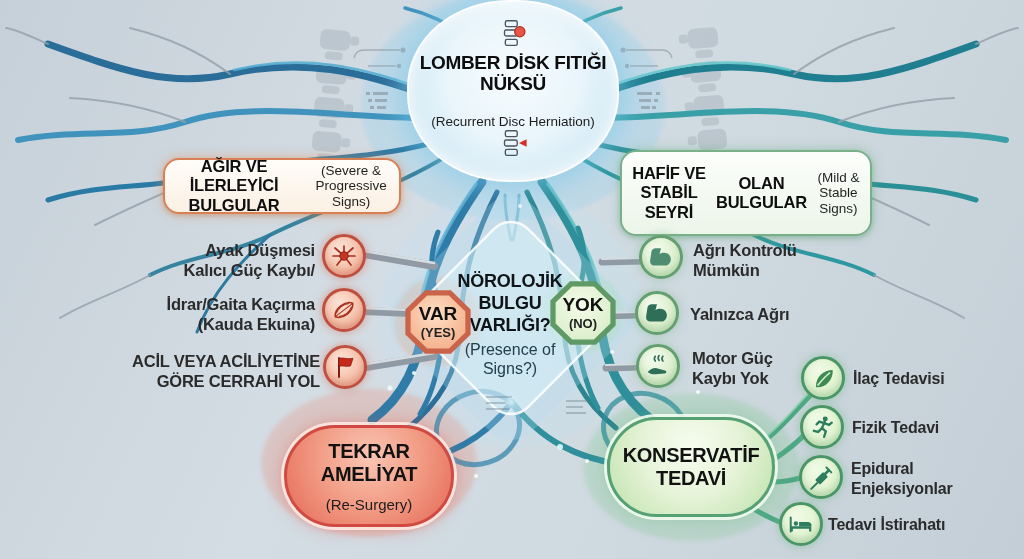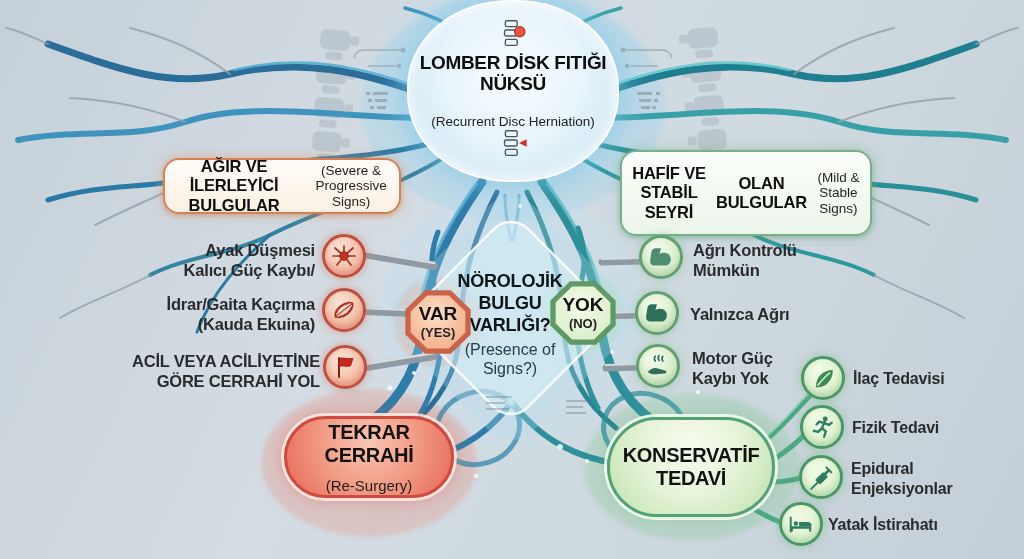--- a/index.html
+++ b/index.html
@@ -56,21 +56,21 @@
     clip-path:polygon(31% 2%,69% 2%,98% 31%,98% 69%,69% 98%,31% 98%,2% 69%,2% 31%)}
   .badge.var{left:404px;top:289px;background:#c9644a}
   .badge.var .badge-in{background:radial-gradient(circle at 45% 35%,#fde0c8 0%,#f7bd9a 55%,#f1a684 100%)}
   .badge.yok{left:549px;top:280px;background:#5f9a66}
   .badge.yok .badge-in{background:radial-gradient(circle at 45% 35%,#f4fbe9 0%,#e2f2d2 55%,#d2ecc4 100%)}
   .b-main{font-size:19px;font-weight:bold;color:#111;line-height:1}
   .b-sub{font-size:13px;font-weight:bold;color:#222;margin-top:2px}
 
   
   .outc{display:flex;flex-direction:column;align-items:center;justify-content:center;text-align:center}
-  .outc-left{left:284px;top:416px;width:170px;height:82px;border-radius:54px;
+  .outc-left{left:284px;top:425px;width:170px;height:102px;border-radius:54px;
     background:radial-gradient(circle at 50% 30%,#f9c6b4 0%,#f29c85 48%,#e97a66 82%,#e06a58 100%);
     border:3px solid #d14a42;
     box-shadow:0 0 0 3px rgba(255,236,229,.85),0 0 18px rgba(220,90,75,.55)}
   .outc-right{left:607px;top:417px;width:168px;height:100px;border-radius:52px;
     background:radial-gradient(circle at 50% 30%,#f7fcf0 0%,#e5f3d7 48%,#c9e6b7 85%,#bbddab 100%);
     border:3px solid #55a173;
     box-shadow:0 0 0 3px rgba(241,252,239,.9),0 0 18px rgba(110,185,130,.5)}
   .o-big{font-size:20px;font-weight:bold;color:#121212;line-height:1.15;letter-spacing:-.3px}
   .o-sub{font-size:15px;color:#1d1d1d;margin-top:10px}
 
@@ -396,21 +396,21 @@
       <path d="M2.5 17.5 C6 13.8 9.5 13.2 12.5 14.6 L18.5 16.2 C20.3 16.8 20 18.6 18.2 18.9 L10 19.6 C7 19.9 4.5 19.3 2.5 17.5 Z" fill="#2e6e57"></path>
     </svg>
   </div>
   <div class="abs itxt" style="left:692px;top:348px;width:150px">
     <div>Motor Güç</div>
     <div>Kaybı Yok</div>
   </div>
 
   <div class="abs outc outc-left">
     <div class="o-big">TEKRAR</div>
-    <div class="o-big">CERRAHİ</div>
+    <div class="o-big">AMELİYAT</div>
     <div class="o-sub">(Re-Surgery)</div>
   </div>
   <div class="abs outc outc-right">
     <div class="o-big">KONSERVATİF</div>
     <div class="o-big">TEDAVİ</div>
   </div>
 
   <div class="abs circ treat" style="left:801px;top:356px">
     <svg width="26" height="26" viewBox="0 0 24 24">
       <path d="M5.5 20.5 C5 11 12.5 4.5 21 4.5 C21.5 14 14 21.5 5.5 20.5 Z" fill="#3d8b52"></path>
@@ -454,16 +454,16 @@
 
   <div class="abs circ treat" style="left:779px;top:502px">
     <svg width="26" height="26" viewBox="0 0 24 24">
       <path d="M2.5 6 V19" stroke="#2e7d5e" stroke-width="1.8" fill="none" stroke-linecap="round"></path>
       <circle cx="7.3" cy="11.5" r="2" fill="#2e7d5e"></circle>
       <path d="M10.2 10.2 h8.2 c2 0 3.3 1.2 3.3 3 v.8 h-11.5 z" fill="#2e7d5e"></path>
       <path d="M2.5 14 h19 v5 h-2 v-2.6 h-15 v2.6 h-2 z" fill="#2e7d5e"></path>
     </svg>
   </div>
   <div class="abs ttxt" style="left:828px;top:515px">
-    <div>Yatak İstirahatı</div>
+    <div>Tedavi İstirahatı</div>
   </div>
 
 </div>
 
 </body></html>

